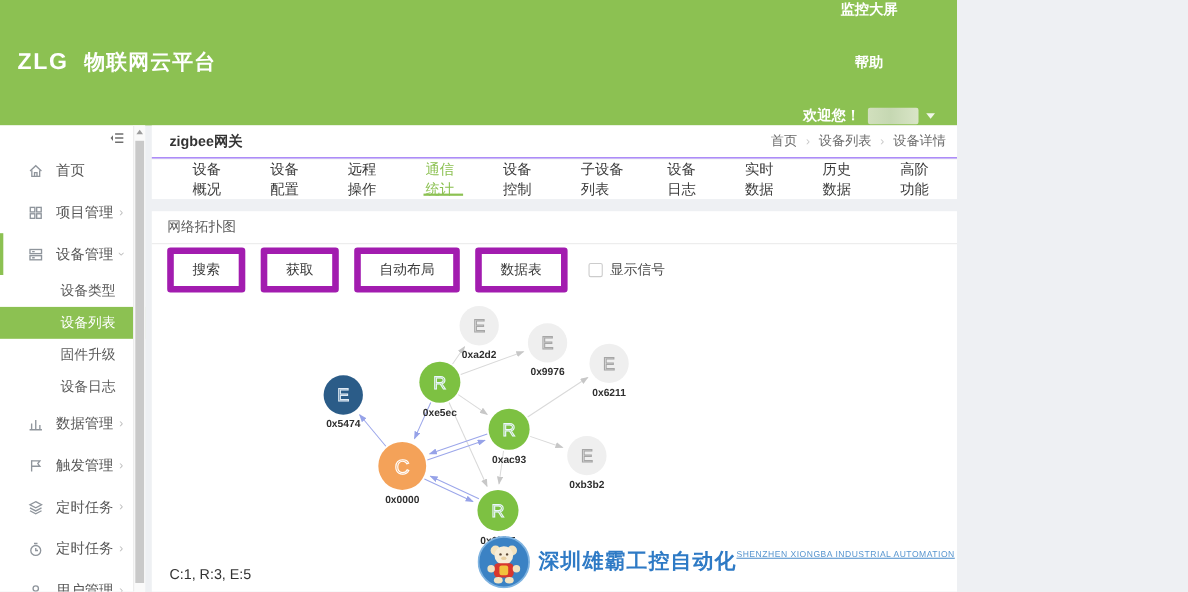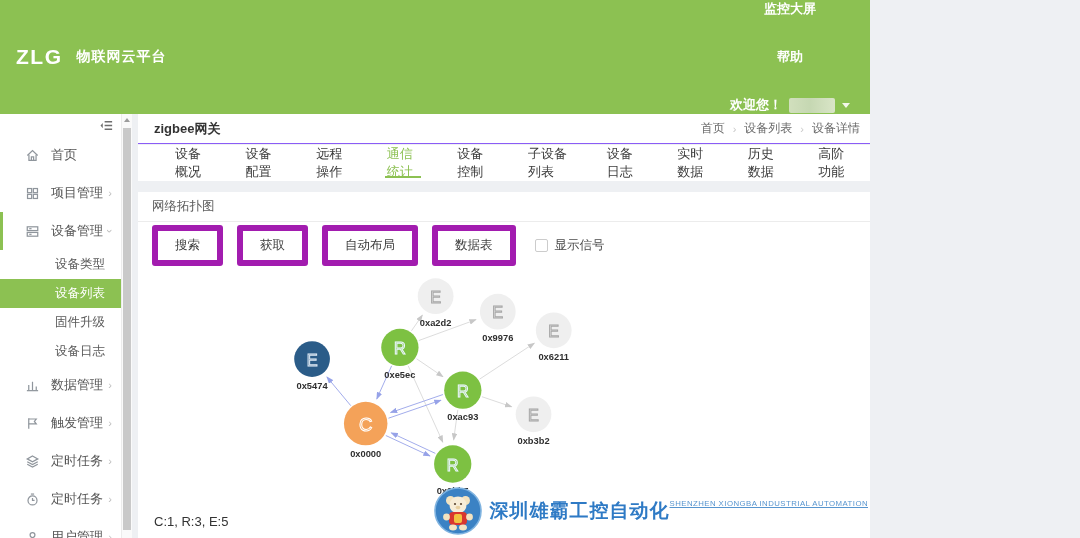--- a/index.html
+++ b/index.html
@@ -5,21 +5,21 @@
   * { box-sizing: border-box; margin: 0; padding: 0; }
   html,body { width:1080px; height:538px; overflow:hidden; }
   body { font-family:"Liberation Sans","DejaVu Sans",sans-serif; background:#eef0f3; }
   .app { width:870px; height:538px; display:flex; flex-direction:column; }
 
   
   .topbar { flex:0 0 40px; background:#8cc152; display:flex; align-items:center;
             justify-content:space-between; padding:0 20px 0 16px; color:#fff; }
   .brand { display:flex; align-items:center; gap:14px; }
   .logo { font-size:21px; font-weight:800; letter-spacing:1.5px; }
-  .app-title { font-size:14px; font-weight:700; letter-spacing:1px; }
+  .app-title { font-size:19px; font-weight:700; letter-spacing:1px; }
   .topbar-right { display:flex; align-items:center; gap:30px; font-size:13px;flex-direction:column; }
   .topbar-right a { color:#fff; text-decoration:none; font-weight:600; cursor:pointer; }
   .user-box { display:flex; align-items:center; gap:7px; }
   .welcome { font-weight:600; }
   .user-blur { width:46px; height:15px; border-radius:2px;
                background:linear-gradient(90deg,#d9e3c9,#ccdabd 45%,#e2e9d4); opacity:.9; }
   .caret { width:0; height:0; border-left:4px solid transparent; border-right:4px solid transparent;
            border-top:5px solid #f2f7ea; }
 
   

